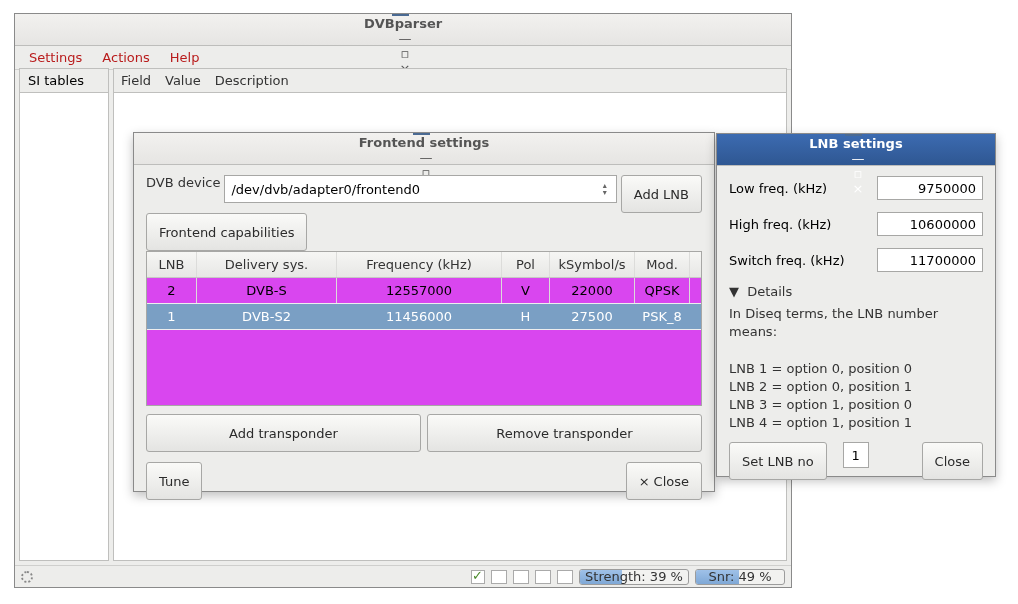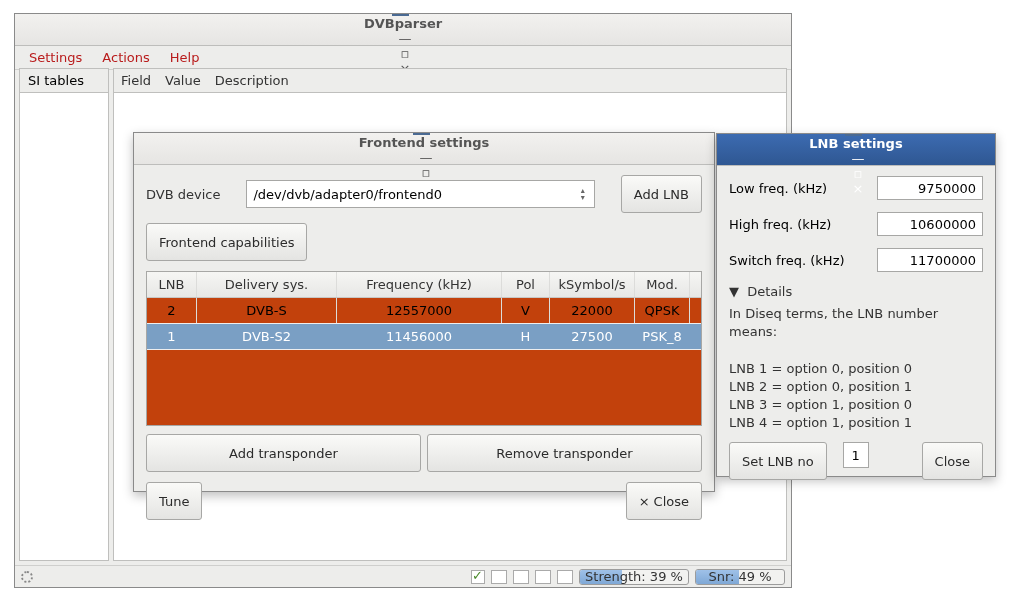--- a/index.html
+++ b/index.html
@@ -25,27 +25,27 @@
 .lock.on::after { content: "✓"; position: absolute; top: -3px; left: 0; color: #4a8a2a; font-size: 13px; }
 .smallbox { width: 16px; height: 14px; border: 1px solid #aaa; background: #fff; }
 .prog { height: 16px; border: 1px solid #9c9c9c; border-radius: 3px; background: #f2f2f0; position: relative; overflow: hidden; font-size: 11px; display: flex; align-items: center; justify-content: center; }
 .prog .fill { position: absolute; left: 0; top: 0; bottom: 0; background: linear-gradient(#9fc1e8,#7fa8d6); }
 .prog .lbl { position: relative; z-index: 1; color: #333; }
 
 
 .dlg { position: absolute; border: 1px solid #8a8a8a; background: #ededeb; box-shadow: 0 4px 10px rgba(0,0,0,0.25); }
 .dlg-frontend { left: 133px; top: 132px; width: 582px; height: 360px; }
 .dlg .body { padding: 10px 12px; }
-.row { display: flex; align-items: center; gap: 26px; margin-bottom: 10px; }
+.row { display: flex; align-items: flex-start; gap: 4px; }
 .lblw { color: #333; }
 .selectish { flex: 1; height: 28px; border: 1px solid #a7a7a5; background: #fff; display: flex; align-items: center; padding: 0 6px; position: relative; }
 .selectish .spin { position: absolute; right: 4px; top: 2px; bottom: 2px; width: 14px; display: flex; flex-direction: column; justify-content: center; color: #666; font-size: 8px; line-height: 7px; text-align: center; }
 .btn { height: 38px; padding: 0 12px; border: 1px solid #a7a7a5; background: linear-gradient(#fafaf8,#e4e4e2); border-radius: 3px; cursor: pointer; display: inline-flex; align-items: center; justify-content: center; color: #2b2b2b; }
 
-.table { border: 1px solid #a7a7a5; background: #c2410c; height: 155px; overflow: hidden; }
+.table { border: 1px solid #a7a7a5; background: #d946ef; height: 155px; overflow: hidden; }
 .table .thead, .table .trow { display: flex; }
 .table .thead { background: linear-gradient(#f6f6f4,#e7e7e5); border-bottom: 1px solid #c7c7c5; }
 .table .cell { padding: 5px 6px; border-right: 1px solid #dcdcda; text-align: center; overflow: hidden; white-space: nowrap; }
 .table .thead .cell { color: #333; }
 .c-lnb { width: 50px; }
 .c-del { width: 140px; }
 .c-freq { width: 165px; }
 .c-pol { width: 48px; }
 .c-ksym { width: 85px; }
 .c-mod { width: 55px; }

